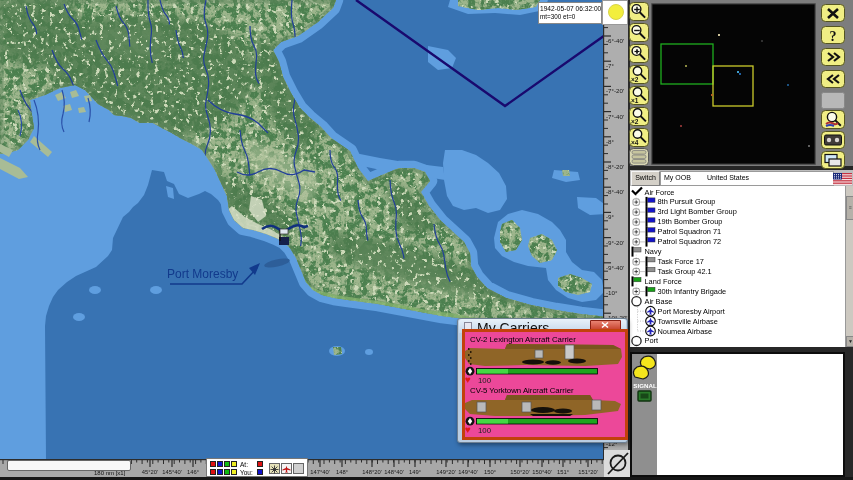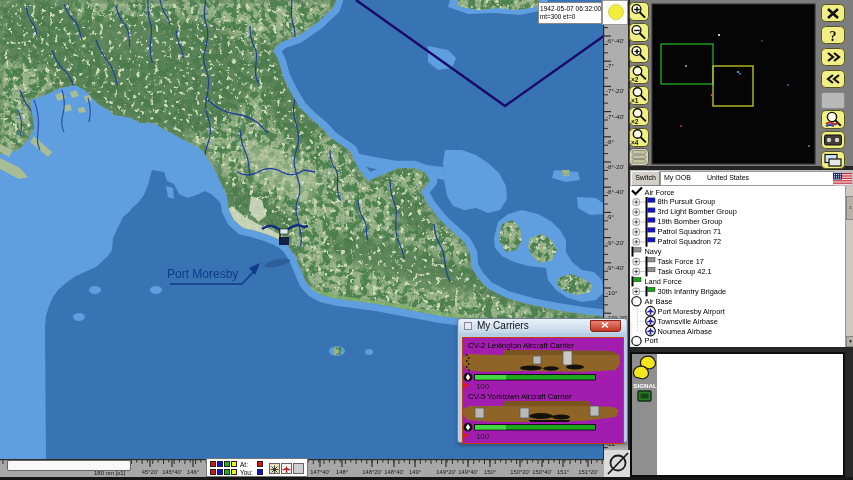--- a/index.html
+++ b/index.html
@@ -644,28 +644,28 @@
     <div style="position:absolute;left:86px;top:4px;width:11px;height:11px;background:#cfcfcf;border:1px solid #666;box-sizing:border-box"></div>
   </div>
 <div style="position:absolute;left:604px;top:450px;width:26px;height:27px;background:#dcdcdc"><svg width="26" height="27">
       <circle cx="14" cy="13" r="7.5" fill="none" stroke="#1a1a1a" stroke-width="1.8"></circle>
       <line x1="4" y1="24" x2="24" y2="3" stroke="#1a1a1a" stroke-width="1.8"></line>
     </svg></div>
 <div style="position:absolute;left:0;top:477px;width:853px;height:3px;background:#161616"></div>
 <div style="position:absolute;left:457px;top:318px;width:169px;height:123px;background:#b9cde2;border:1px solid #6e8092;border-radius:3px;box-shadow:1px 2px 4px rgba(0,0,0,0.4)">
     <div style="position:absolute;left:1px;top:0px;width:167px;height:14px;background:linear-gradient(#e9f2fa,#c3d6e9);border-radius:3px 3px 0 0">
       <div style="position:absolute;left:5px;top:3px;width:8px;height:8px;background:#e8e8f0;border:1px solid #889;box-sizing:border-box"></div>
-      <div style="position:absolute;left:18px;top:1px;font-size:10px;color:#111;font-family:Liberation Sans,sans-serif">My Carriers</div>
+      <div style="position:absolute;left:18px;top:1px;font-size:14px;color:#111;font-family:Liberation Sans,sans-serif">My Carriers</div>
       <div style="position:absolute;left:131px;top:1px;width:29px;height:10px;background:linear-gradient(#e98372,#c13722);border:1px solid #8a2013;border-radius:0 0 3px 3px">
         <svg width="27" height="8" style="display:block;margin:0 auto">
           <path d="M10,1.5 L16,6.5 M16,1.5 L10,6.5" stroke="#fff" stroke-width="1.6"></path>
         </svg>
       </div>
     </div>
-    <div style="position:absolute;left:4px;top:18px;width:160px;height:105px;background:#a21caf;border:1px solid #c2410c"><svg width="158" height="103" viewBox="0 0 158 103">
+    <div style="position:absolute;left:4px;top:10px;width:160px;height:105px;background:#ec4899;border:3px solid #c2410c"><svg width="158" height="103" viewBox="0 0 158 103">
         <text x="5" y="9.5" font-size="7.8" fill="#000" font-family="Liberation Sans, sans-serif">CV-2 Lexington Aircraft Carrier</text>
         <g transform="translate(0,11)">
           <path d="M0,8 L5,5 L40,6 L42,1 L148,2 L156,6 L157,14 L153,21 L120,23 L60,22 L20,23 L4,21 L0,15 Z" fill="#8f6527"></path>
           <path d="M42,1 L148,2 L156,6 L40,6 Z" fill="#7a551f"></path>
           <rect x="3" y="5" width="1.5" height="2" fill="#2a1c08"></rect>
           <rect x="5" y="8" width="1.5" height="2" fill="#2a1c08"></rect>
           <rect x="3" y="11" width="1.5" height="2" fill="#2a1c08"></rect>
           <rect x="5" y="14" width="1.5" height="2" fill="#2a1c08"></rect>
           <rect x="3" y="17" width="1.5" height="2" fill="#2a1c08"></rect>
           <rect x="5" y="20" width="1.5" height="2" fill="#2a1c08"></rect>

